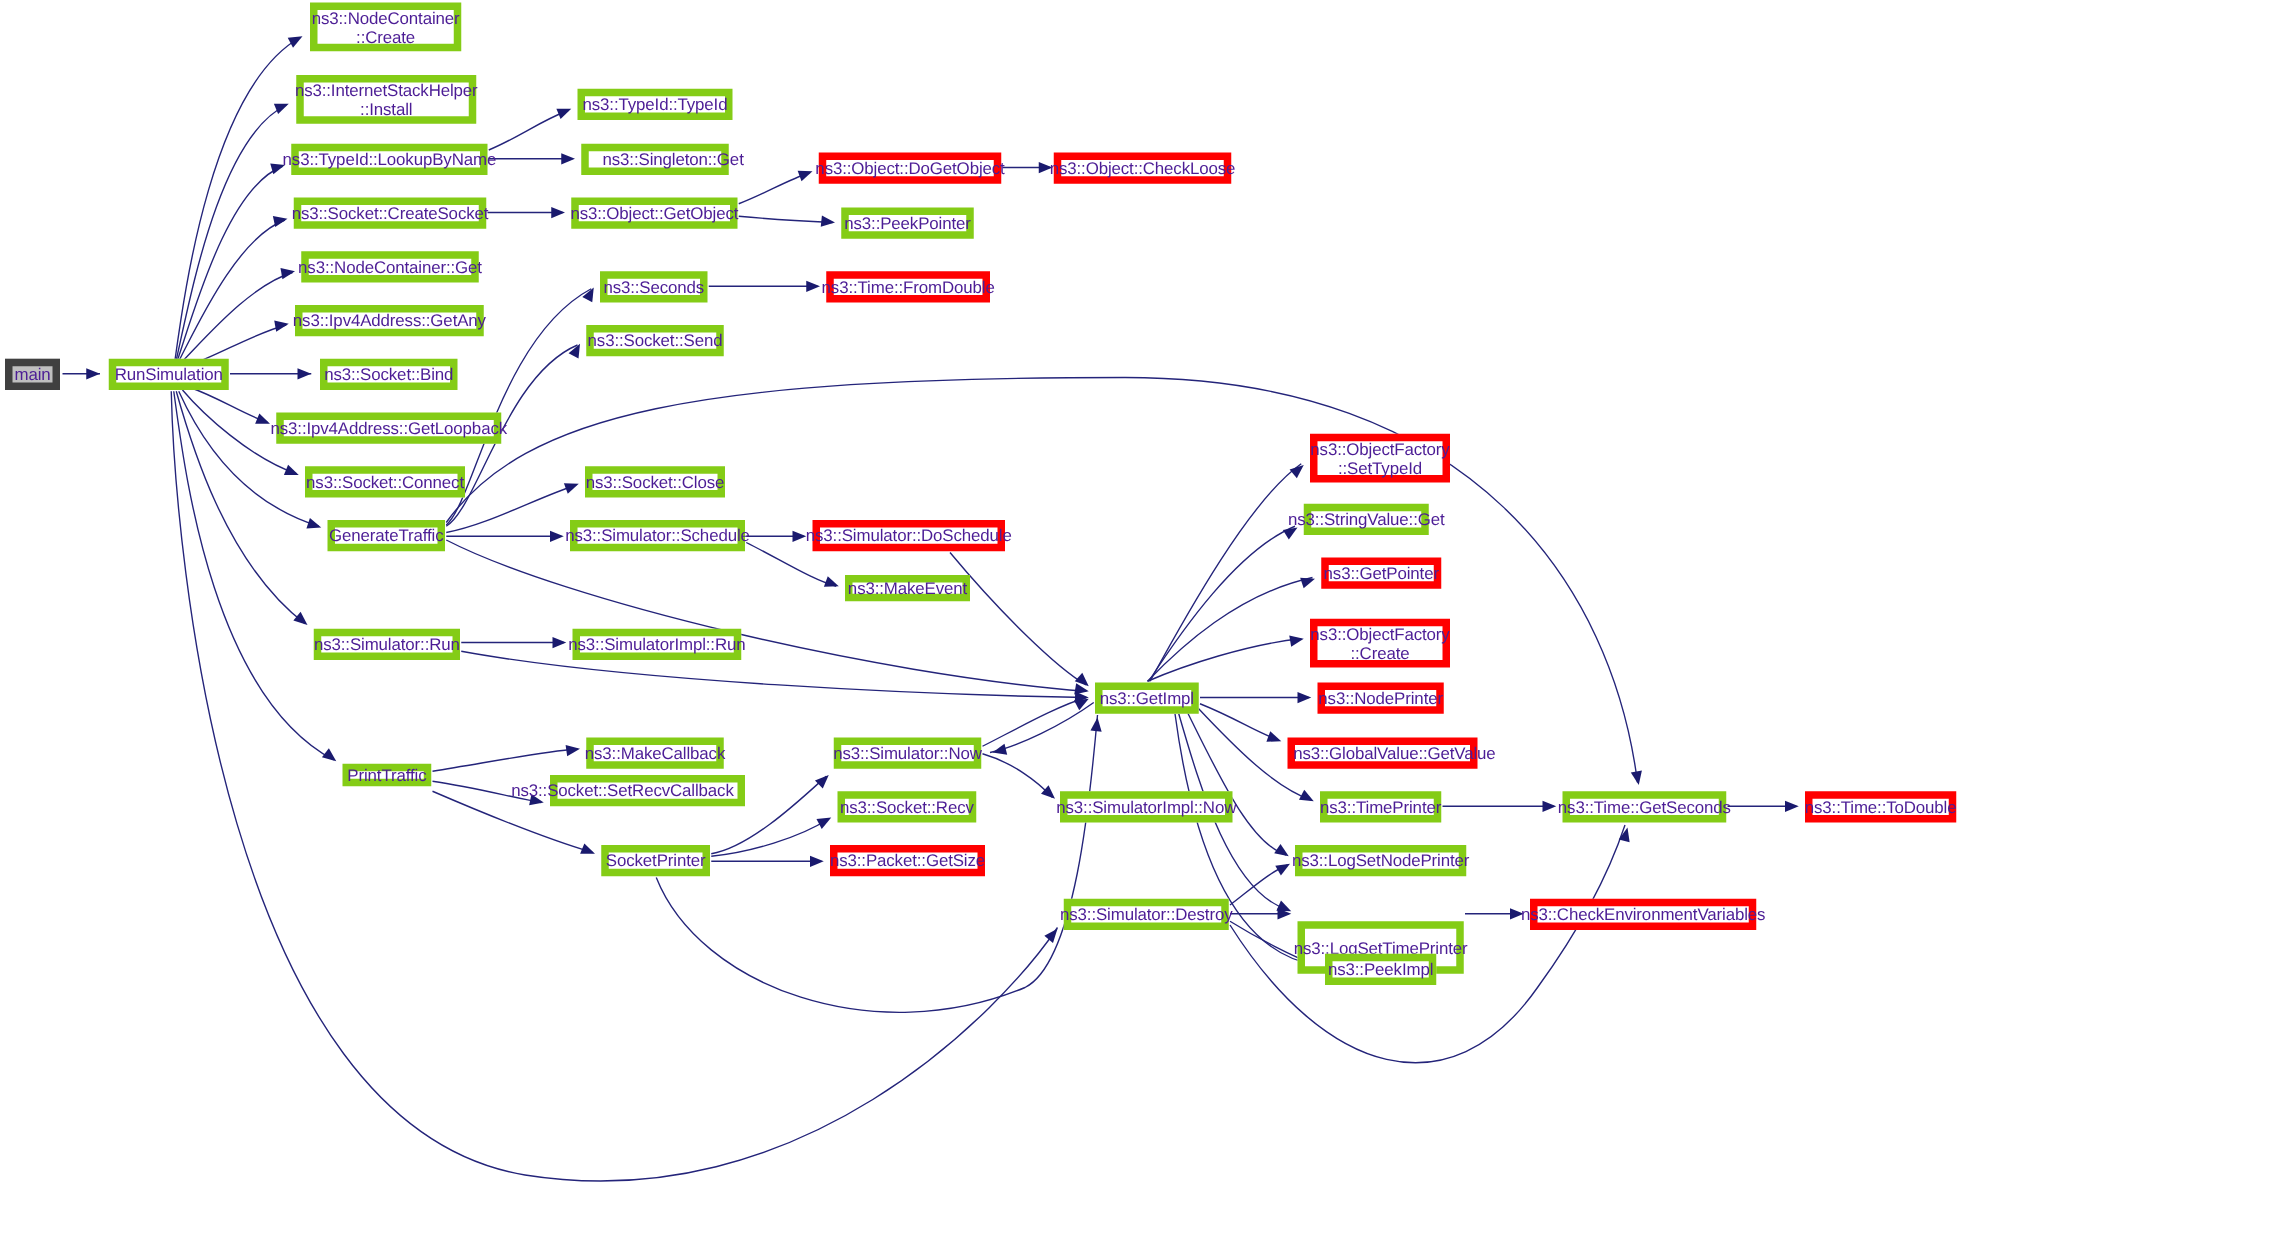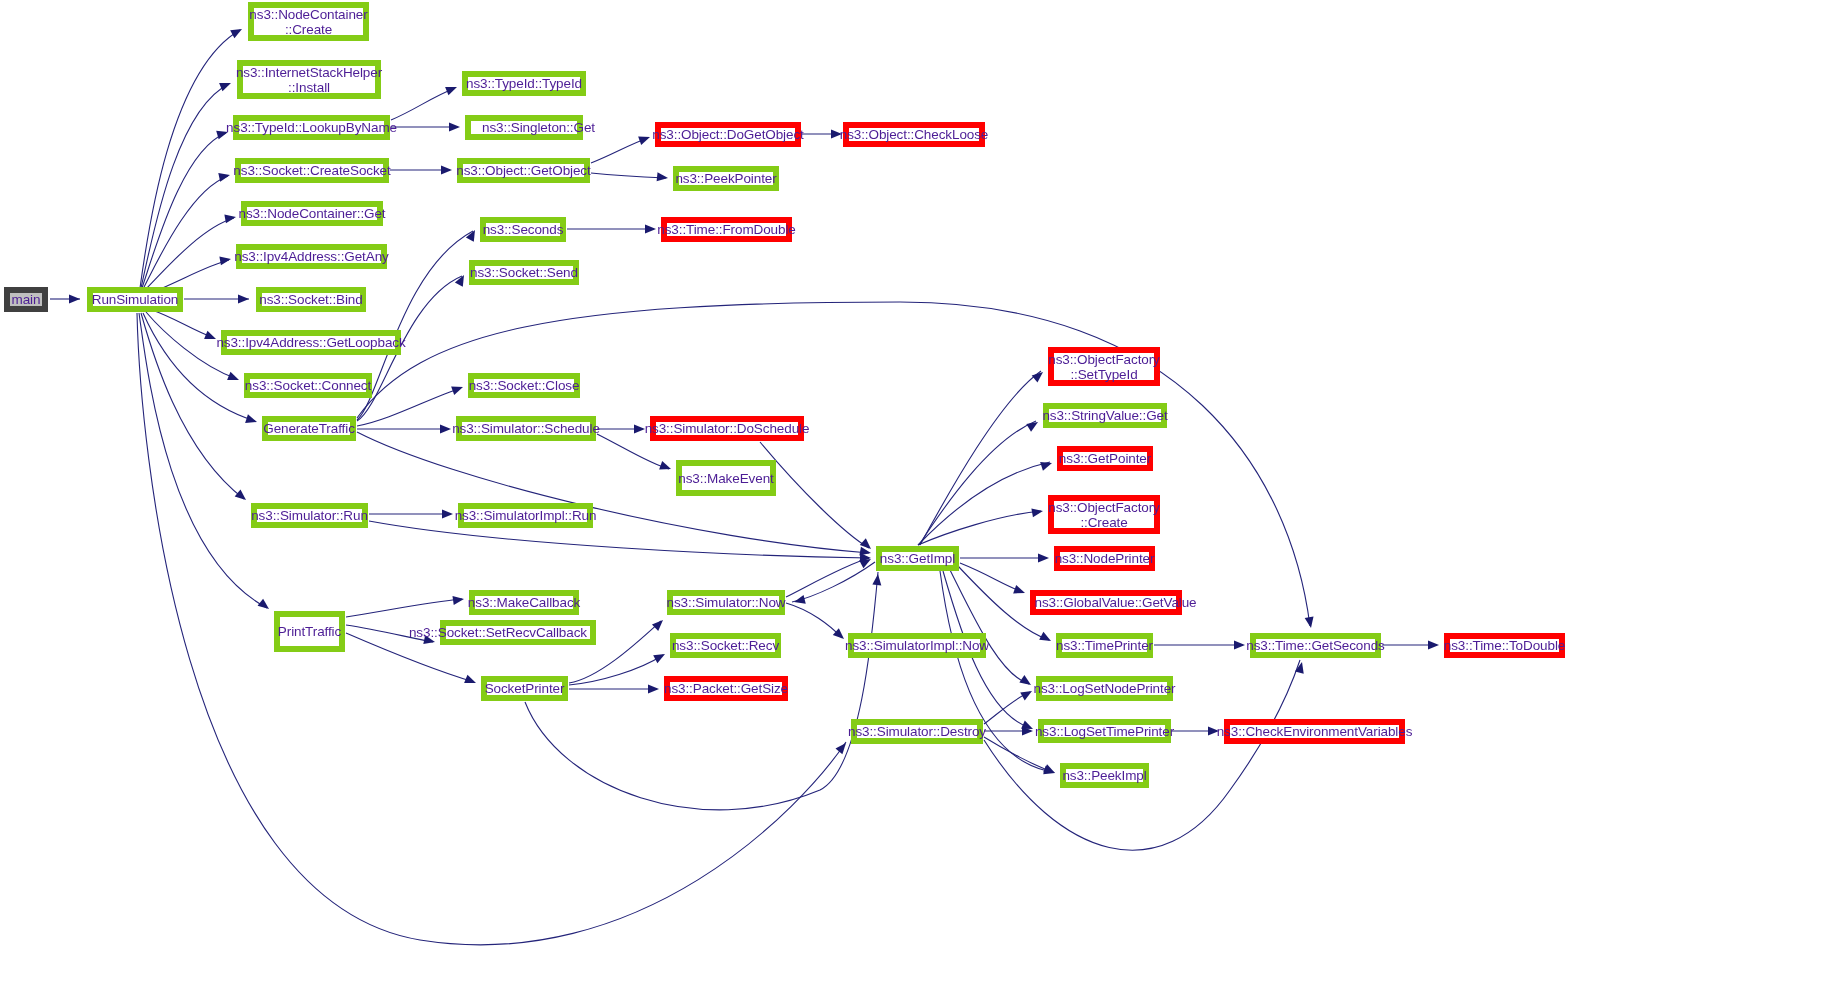--- a/index.html
+++ b/index.html
@@ -188,53 +188,53 @@
 ::Install</span></div>
       <div class="gnode" style="left: 233px; top: 115px; width: 157px; height: 25px;"><span>ns3::TypeId::LookupByName</span></div>
       <div class="gnode" style="left: 235px; top: 158px; width: 154px; height: 25px;"><span>ns3::Socket::CreateSocket</span></div>
       <div class="gnode" style="left: 241px; top: 201px; width: 142px; height: 25px;"><span>ns3::NodeContainer::Get</span></div>
       <div class="gnode" style="left: 236px; top: 244px; width: 151px; height: 25px;"><span>ns3::Ipv4Address::GetAny</span></div>
       <div class="gnode" style="left: 256px; top: 287px; width: 110px; height: 25px;"><span>ns3::Socket::Bind</span></div>
       <div class="gnode" style="left: 221px; top: 330px; width: 180px; height: 25px;"><span>ns3::Ipv4Address::GetLoopback</span></div>
       <div class="gnode" style="left: 244px; top: 373px; width: 128px; height: 25px;"><span>ns3::Socket::Connect</span></div>
       <div class="gnode" style="left: 262px; top: 416px; width: 94px; height: 25px;"><span>GenerateTraffic</span></div>
       <div class="gnode" style="left: 251px; top: 503px; width: 117px; height: 25px;"><span>ns3::Simulator::Run</span></div>
-      <div class="gnode" style="left: 274px; top: 611px; width: 71px; height: 41px;"><span>PrintTraffic</span></div>
+      <div class="gnode" style="left: 274px; top: 611px; width: 71px; height: 18px;"><span>PrintTraffic</span></div>
       <div class="gnode" style="left: 462px; top: 71px; width: 124px; height: 25px;"><span>ns3::TypeId::TypeId</span></div>
       <div class="gnode" style="left: 465px; top: 115px; width: 118px; height: 25px; padding-left: 32px;"><span>ns3::Singleton::Get</span></div>
       <div class="gnode" style="left: 457px; top: 158px; width: 133px; height: 25px;"><span>ns3::Object::GetObject</span></div>
       <div class="gnode" style="left: 480px; top: 217px; width: 86px; height: 25px;"><span>ns3::Seconds</span></div>
       <div class="gnode" style="left: 469px; top: 260px; width: 110px; height: 25px;"><span>ns3::Socket::Send</span></div>
       <div class="gnode" style="left: 468px; top: 373px; width: 112px; height: 25px;"><span>ns3::Socket::Close</span></div>
       <div class="gnode" style="left: 456px; top: 416px; width: 140px; height: 25px;"><span>ns3::Simulator::Schedule</span></div>
       <div class="gnode" style="left: 458px; top: 503px; width: 135px; height: 25px;"><span>ns3::SimulatorImpl::Run</span></div>
       <div class="gnode" style="left: 469px; top: 590px; width: 110px; height: 25px;"><span>ns3::MakeCallback</span></div>
       <div class="gnode" style="left: 440px; top: 620px; width: 156px; height: 25px; justify-content: flex-end;"><span>ns3::Socket::SetRecvCallback</span></div>
       <div class="gnode" style="left: 481px; top: 676px; width: 87px; height: 25px;"><span>SocketPrinter</span></div>
       <div class="gnode red" style="left: 655px; top: 122px; width: 146px; height: 25px;"><span>ns3::Object::DoGetObject</span></div>
       <div class="gnode" style="left: 673px; top: 166px; width: 106px; height: 25px;"><span>ns3::PeekPointer</span></div>
       <div class="gnode red" style="left: 661px; top: 217px; width: 131px; height: 25px;"><span>ns3::Time::FromDouble</span></div>
       <div class="gnode red" style="left: 650px; top: 416px; width: 154px; height: 25px;"><span>ns3::Simulator::DoSchedule</span></div>
-      <div class="gnode" style="left: 676px; top: 460px; width: 100px; height: 36px;"><span>ns3::MakeEvent</span></div>
+      <div class="gnode" style="left: 676px; top: 460px; width: 100px; height: 21px;"><span>ns3::MakeEvent</span></div>
       <div class="gnode" style="left: 667px; top: 590px; width: 118px; height: 25px;"><span>ns3::Simulator::Now</span></div>
       <div class="gnode" style="left: 670px; top: 633px; width: 111px; height: 25px;"><span>ns3::Socket::Recv</span></div>
       <div class="gnode red" style="left: 664px; top: 676px; width: 124px; height: 25px;"><span>ns3::Packet::GetSize</span></div>
       <div class="gnode" style="left: 876px; top: 546px; width: 83px; height: 25px;"><span>ns3::GetImpl</span></div>
       <div class="gnode" style="left: 848px; top: 633px; width: 138px; height: 25px;"><span>ns3::SimulatorImpl::Now</span></div>
       <div class="gnode" style="left: 851px; top: 719px; width: 132px; height: 25px;"><span>ns3::Simulator::Destroy</span></div>
       <div class="gnode red" style="left: 1048px; top: 347px; width: 112px; height: 39px;"><span>ns3::ObjectFactory
 ::SetTypeId</span></div>
-      <div class="gnode" style="left: 1043px; top: 403px; width: 124px; height: 25px;"><span>ns3::StringValue::Get</span></div>
+      <div class="gnode" style="left: 1043px; top: 403px; width: 100px; height: 25px;"><span>ns3::StringValue::Get</span></div>
       <div class="gnode red" style="left: 1057px; top: 446px; width: 96px; height: 25px;"><span>ns3::GetPointer</span></div>
       <div class="gnode red" style="left: 1048px; top: 495px; width: 112px; height: 39px;"><span>ns3::ObjectFactory
 ::Create</span></div>
       <div class="gnode red" style="left: 1054px; top: 546px; width: 101px; height: 25px;"><span>ns3::NodePrinter</span></div>
       <div class="gnode red" style="left: 1030px; top: 590px; width: 152px; height: 25px; padding-left: 22px;"><span>ns3::GlobalValue::GetValue</span></div>
       <div class="gnode" style="left: 1056px; top: 633px; width: 97px; height: 25px;"><span>ns3::TimePrinter</span></div>
       <div class="gnode" style="left: 1036px; top: 676px; width: 137px; height: 25px;"><span>ns3::LogSetNodePrinter</span></div>
-      <div class="gnode" style="left: 1038px; top: 719px; width: 133px; height: 24px; text-align: center;"><span>ns3::LogSetTimePrinter</span></div>
+      <div class="gnode" style="left: 1038px; top: 737px; width: 133px; height: 42px; text-align: center;"><span>ns3::LogSetTimePrinter</span></div>
       <div class="gnode" style="left: 1060px; top: 763px; width: 89px; height: 25px;"><span>ns3::PeekImpl</span></div>
       <div class="gnode" style="left: 1250px; top: 633px; width: 131px; height: 25px;"><span>ns3::Time::GetSeconds</span></div>
       <div class="gnode red" style="left: 1224px; top: 719px; width: 181px; height: 25px;"><span>ns3::CheckEnvironmentVariables</span></div>
       <div class="gnode red" style="left: 1444px; top: 633px; width: 121px; height: 25px;"><span>ns3::Time::ToDouble</span></div>
       <div class="gnode red" style="left: 843px; top: 122px; width: 142px; height: 25px;"><span>ns3::Object::CheckLoose</span></div>
     </div>
 </div>
 
 </body></html>

